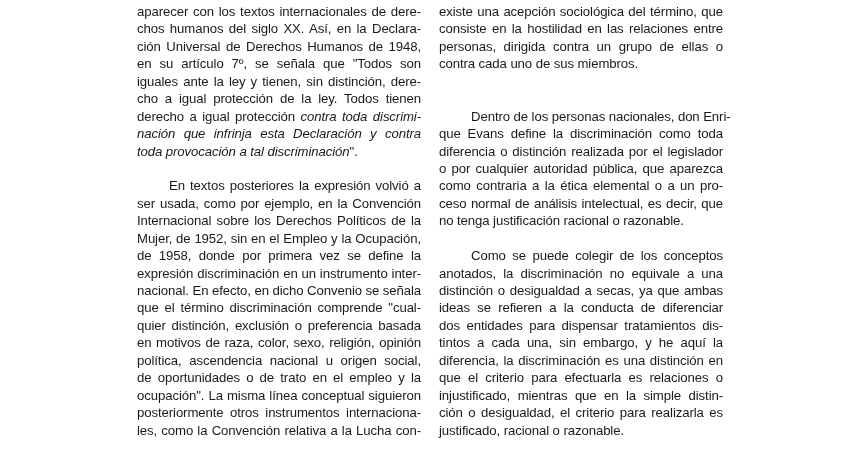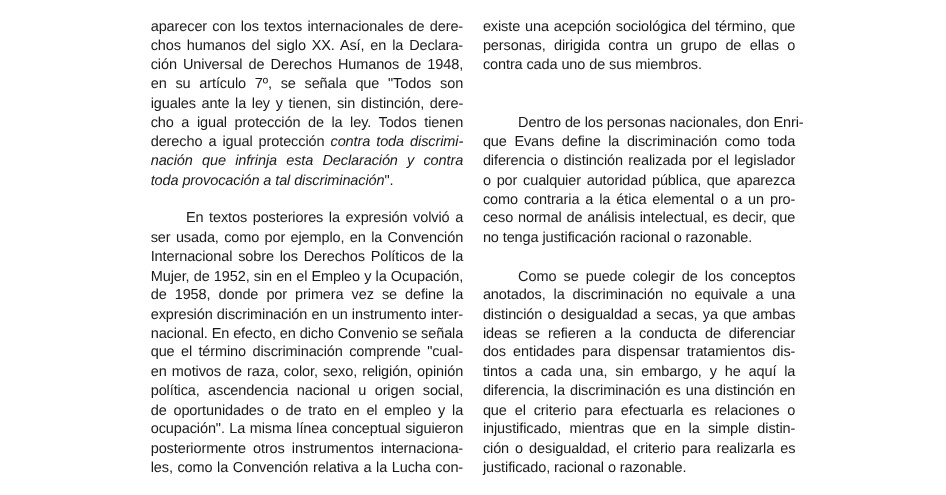--- a/index.html
+++ b/index.html
@@ -1,17 +1,17 @@
 <!DOCTYPE html>
 <html><head>
 <meta charset="utf-8">
 <style>
   html, body { margin: 0; padding: 0; background: #ffffff; }
   body { width: 860px; height: 450px; overflow: hidden; position: relative; }
-  .page { position: absolute; left: 0; top: 16px; width: 860px; height: 370px; background: #fff; }
+  .page { position: absolute; left: 0; top: 4px; width: 860px; height: 370px; background: #fff; }
   .col { position: absolute; top: -1px; width: 284px; font-family: "Liberation Sans", sans-serif; font-size: 13.2px; line-height: 17.45px; color: #1a1a1a; }
   .col-left { left: 137px; }
   .col-right { left: 439px; }
   .line { display: block; white-space: nowrap; text-align: justify; text-align-last: justify; height: 17.45px; overflow: visible; letter-spacing: -0.1px; }
   .line.last { text-align-last: left; }
   .line.indent { padding-left: 32px; }
   .gap { display: block; height: 17.45px; }
   em { font-style: italic; }
 </style>
 </head>
@@ -34,33 +34,35 @@
     <span class="gap"></span>
     <div>
       <span class="line indent">En textos posteriores la expresión volvió a</span>
       <span class="line">ser usada, como por ejemplo, en la Convención</span>
       <span class="line">Internacional sobre los Derechos Políticos de la</span>
       <span class="line">Mujer, de 1952, sin en el Empleo y la Ocupación,</span>
       <span class="line">de 1958, donde por primera vez se define la</span>
       <span class="line">expresión discriminación en un instrumento inter-</span>
       <span class="line">nacional. En efecto, en dicho Convenio se señala</span>
       <span class="line">que el término discriminación comprende "cual-</span>
+      <span class="line">quier distinción, exclusión o preferencia basada</span>
       <span class="line">en motivos de raza, color, sexo, religión, opinión</span>
       <span class="line">política, ascendencia nacional u origen social,</span>
       <span class="line">de oportunidades o de trato en el empleo y la</span>
       <span class="line">ocupación". La misma línea conceptual siguieron</span>
       <span class="line">posteriormente otros instrumentos internaciona-</span>
       <span class="line">les, como la Convención relativa a la Lucha con-</span>
 
     </div>
   </div>
 
   <div class="col col-right">
     <div>
       <span class="line">existe una acepción sociológica del término, que</span>
+      <span class="line">consiste en la hostilidad en las relaciones entre</span>
       <span class="line">personas, dirigida contra un grupo de ellas o</span>
       <span class="line last">contra cada uno de sus miembros.</span>
     </div>
     <span class="gap"></span>
     <span class="gap"></span>
     <div>
       <span class="line indent">Dentro de los personas nacionales, don Enri-</span>
       <span class="line">que Evans define la discriminación como toda</span>
       <span class="line">diferencia o distinción realizada por el legislador</span>
       <span class="line">o por cualquier autoridad pública, que aparezca</span>

